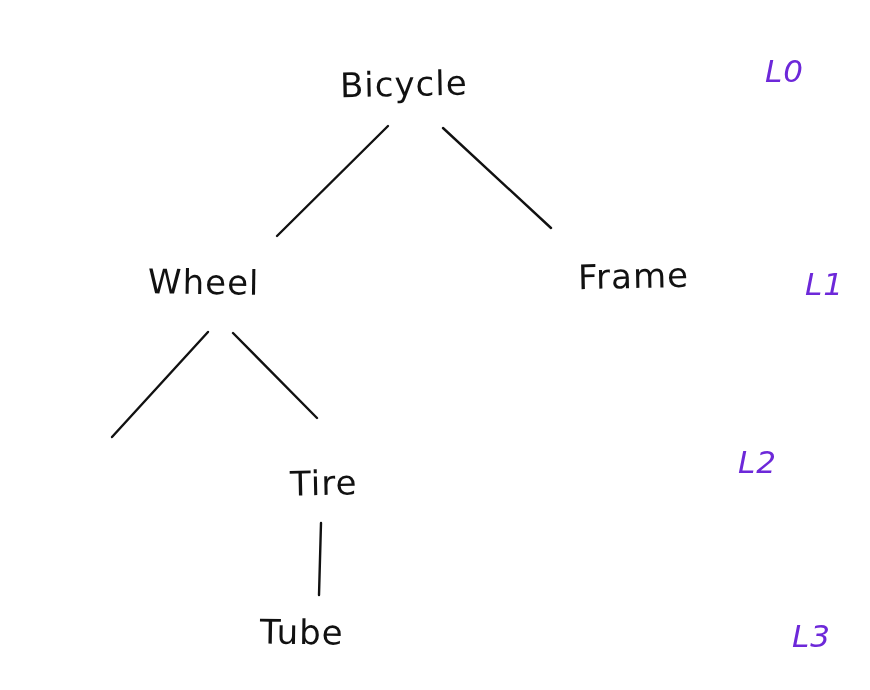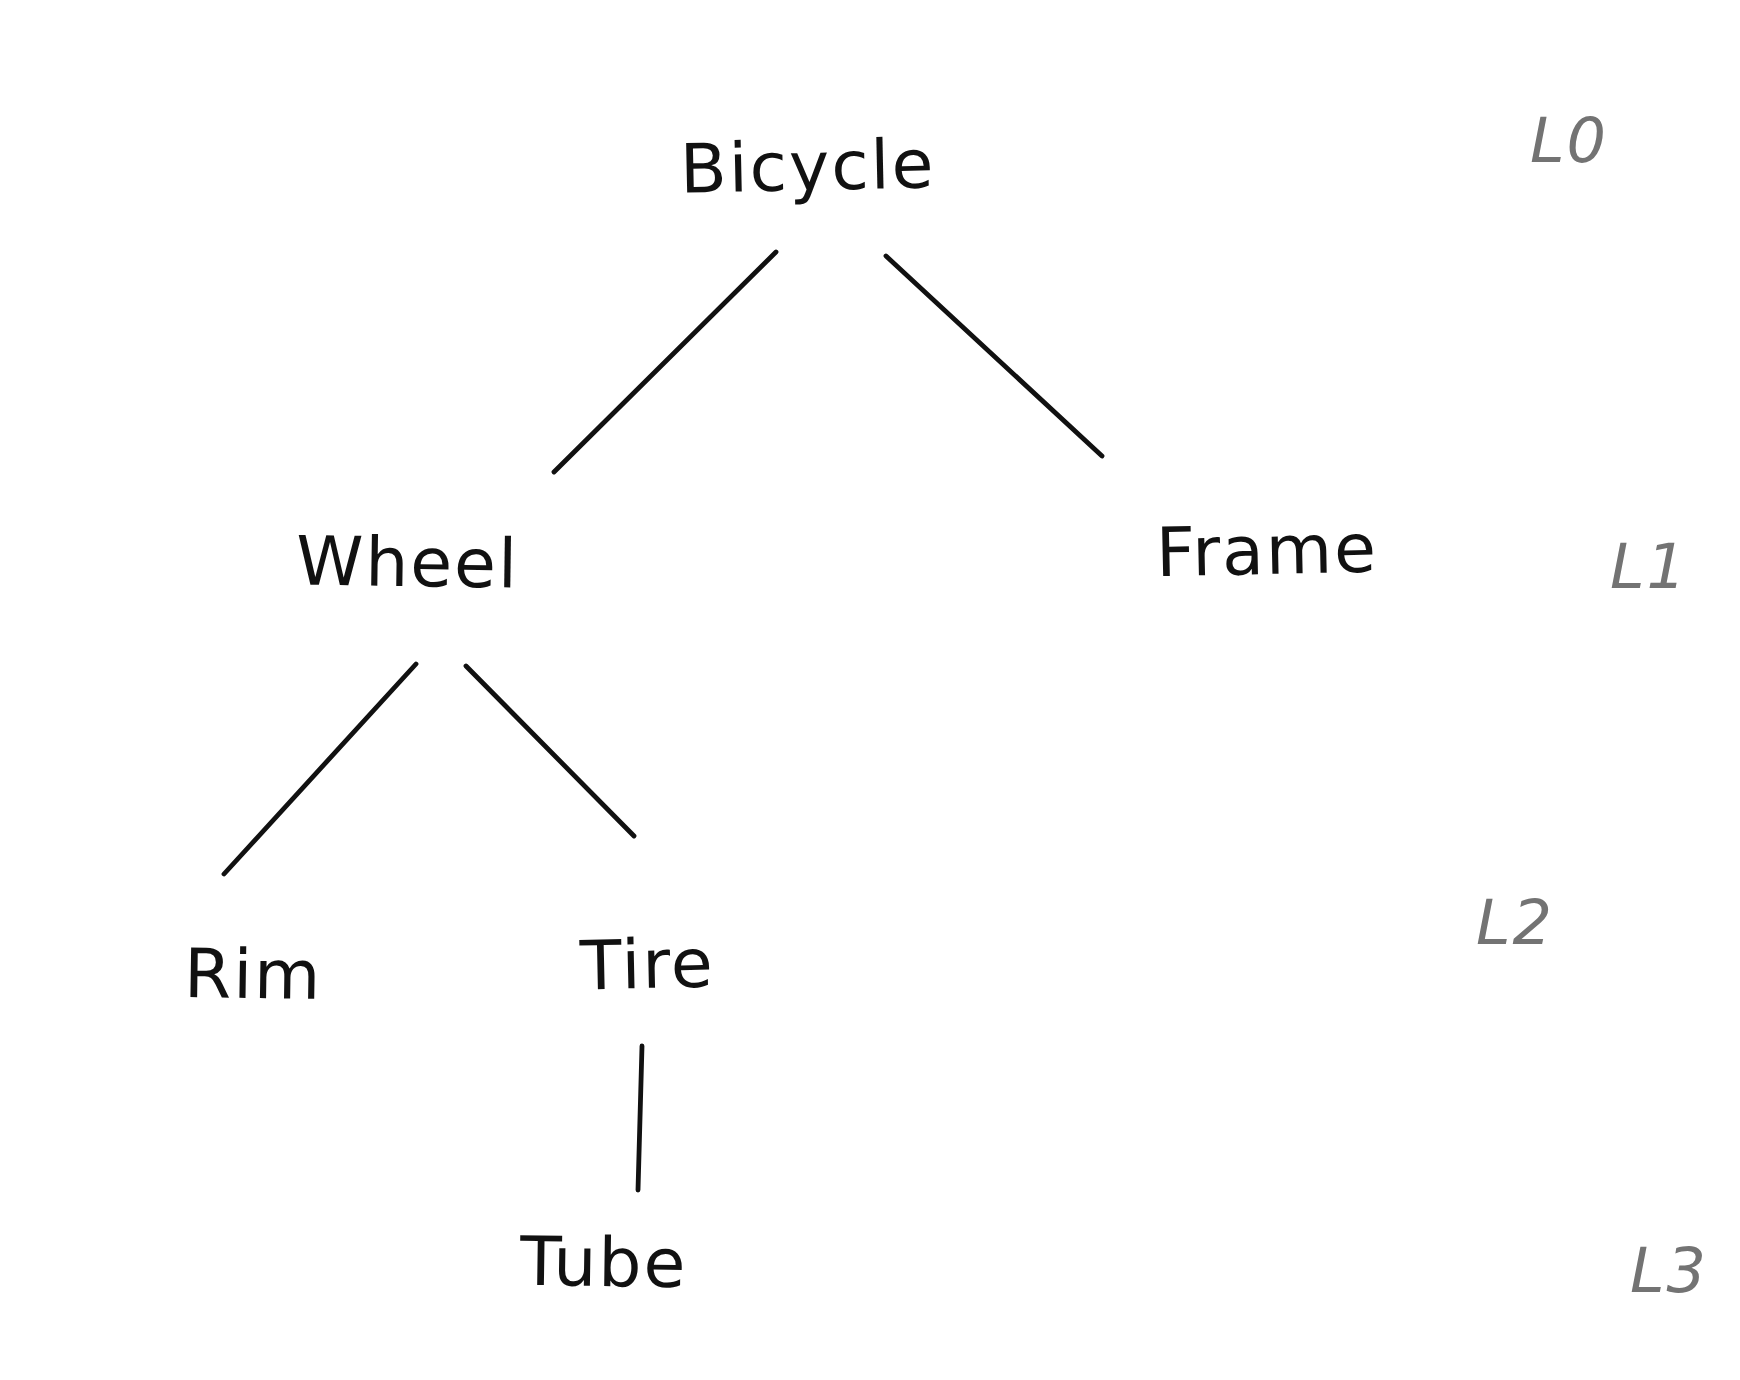--- a/index.html
+++ b/index.html
@@ -35,60 +35,59 @@
     letter-spacing: 1px;
     white-space: nowrap;
     color: #111111;
   }
   .level-label {
     position: absolute;
     font-size: 31px;
     font-style: italic;
     letter-spacing: 1px;
     white-space: nowrap;
-    color: #737373;
+    color: #6d28d9;
   }
   
   .tilt-a { transform: rotate(-1.2deg); }
   .tilt-b { transform: rotate(0.8deg); }
 
   
   .pos-bicycle { left: 340px; top: 64px; }
   .pos-wheel   { left: 148px; top: 262px; }
   .pos-frame   { left: 578px; top: 256px; }
   .pos-rim     { left: 92px;  top: 468px; }
   .pos-tire    { left: 290px; top: 463px; }
   .pos-tube    { left: 260px; top: 612px; }
 
   
   .pos-l0 { left: 765px; top: 53px; }
   .pos-l1 { left: 805px; top: 266px; }
   .pos-l2 { left: 738px; top: 444px; }
-  .pos-l3 { left: 815px; top: 618px; }
+  .pos-l3 { left: 792px; top: 618px; }
 </style>
 </head>
 <body>
 
 <div class="canvas">
 
   <svg class="edges-svg" viewBox="0 0 870 690" xmlns="http://www.w3.org/2000/svg">
     <line x1="388" y1="126" x2="277" y2="236"></line>
     <line x1="443" y1="128" x2="551" y2="228"></line>
     <line x1="208" y1="332" x2="112" y2="437"></line>
     <line x1="233" y1="333" x2="317" y2="418"></line>
     <line x1="321" y1="523" x2="319" y2="595"></line>
   </svg>
 
   <div class="node-label pos-bicycle tilt-a">Bicycle</div>
 
   <div class="node-label pos-wheel tilt-b">Wheel</div>
 
   <div class="node-label pos-frame tilt-a">Frame</div>
 
-  <div class="node-label pos-rim tilt-b">Rim</div>
 
   <div class="node-label pos-tire tilt-a">Tire</div>
 
   <div class="node-label pos-tube tilt-b">Tube</div>
 
   <div class="level-label pos-l0">L0</div>
 
   <div class="level-label pos-l1">L1</div>
 
   <div class="level-label pos-l2">L2</div>

